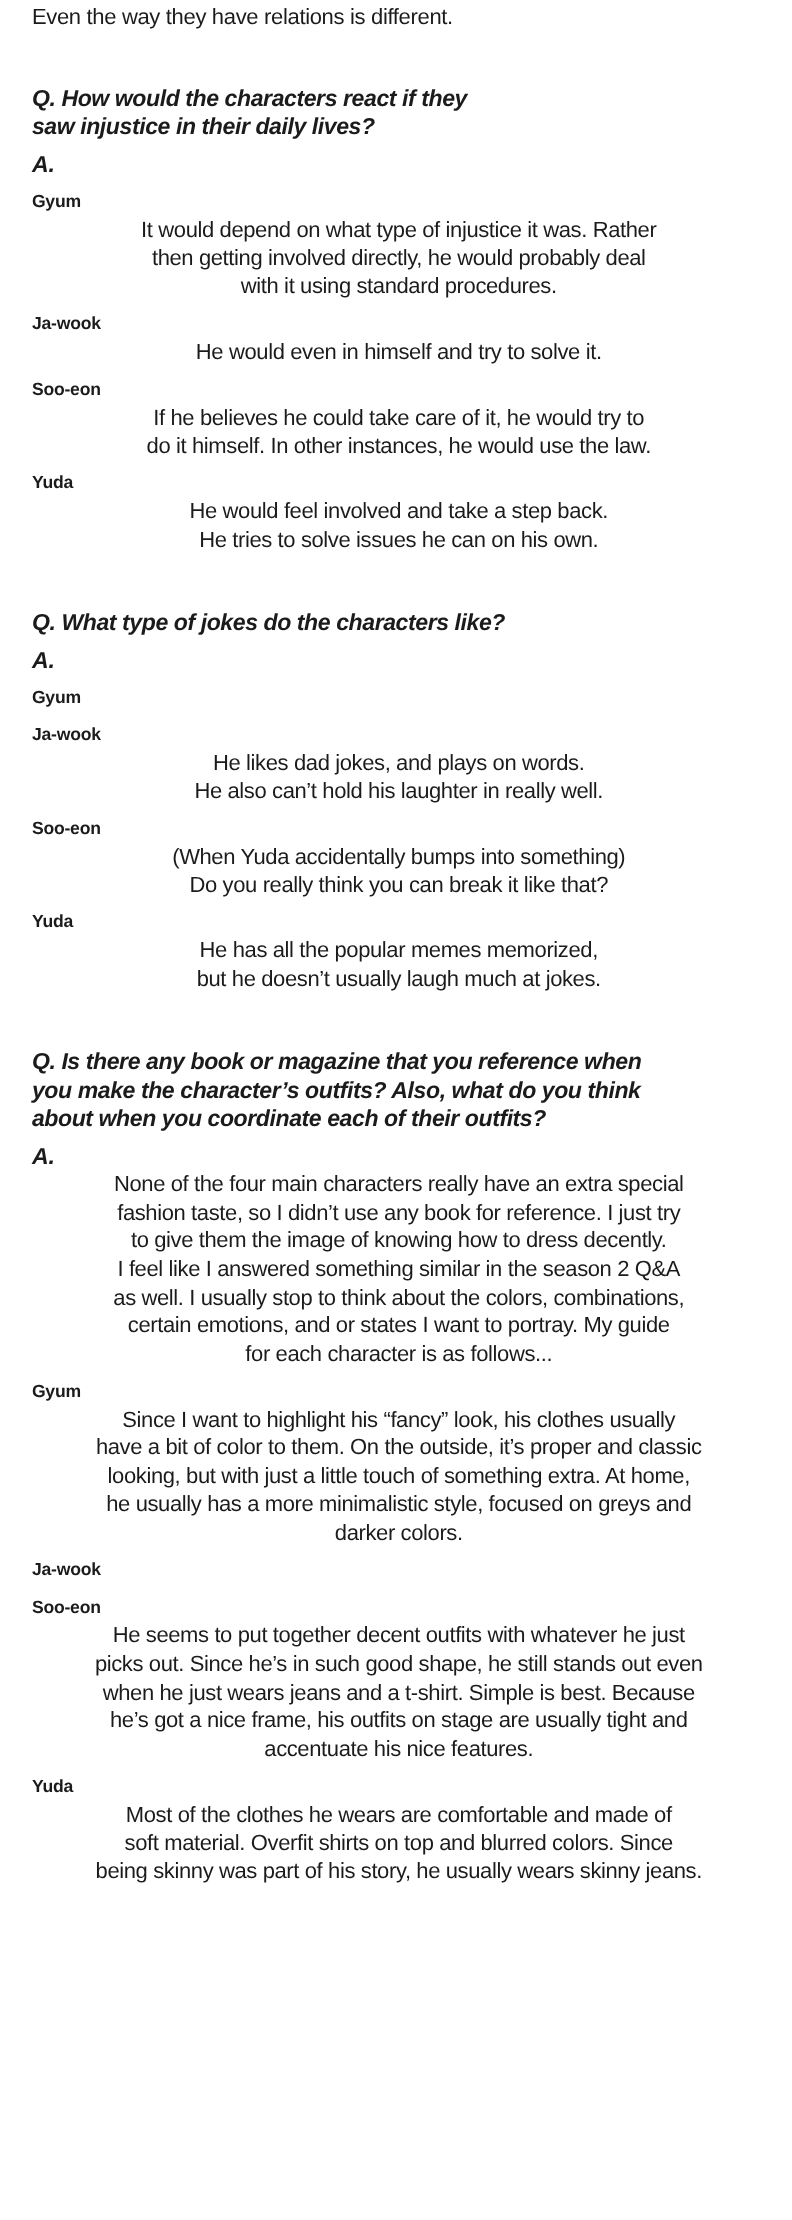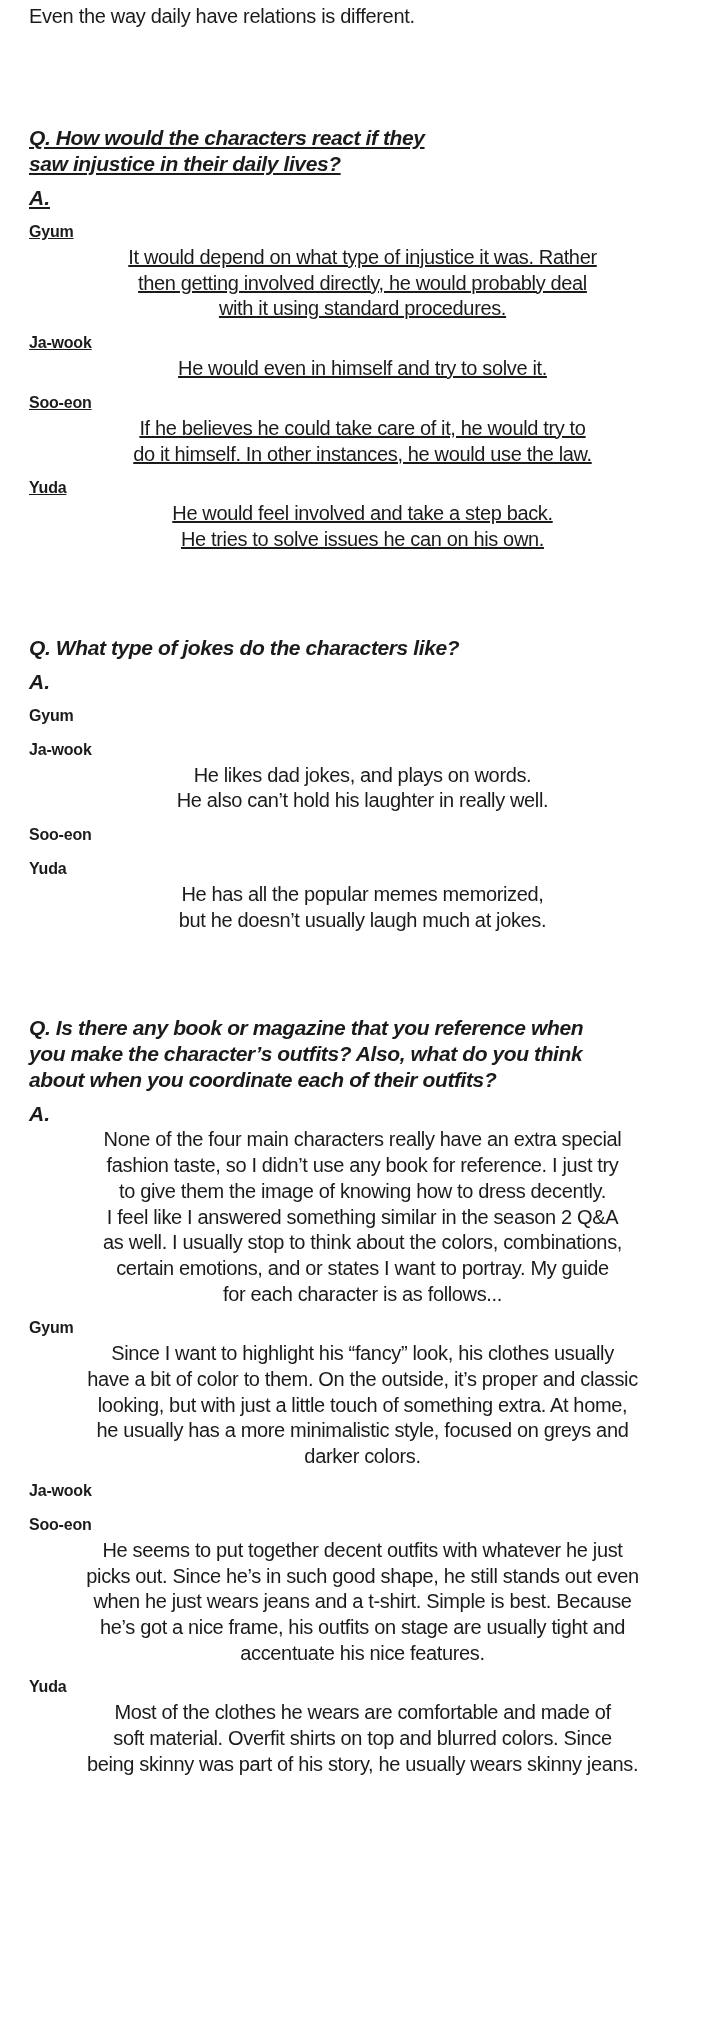--- a/index.html
+++ b/index.html
@@ -11,22 +11,22 @@
     color: #1b1b1b;
     overflow: hidden;
   }
   .page { padding: 3px 24px 0 29px; }
   .intro {
     margin: 0;
     font-size: 20px;
     line-height: 26px;
     letter-spacing: -0.3px;
   }
-  .qa { margin-top: 82px; }
-  .qa-first { margin-top: 96px; text-decoration: underline; }
+  .qa { margin-top: 49px; }
+  .qa-first { margin-top: 48px; }
   .q {
     margin: 0;
     font-size: 21px;
     font-weight: bold;
     font-style: italic;
     line-height: 26px;
     white-space: pre-line;
     letter-spacing: -0.4px;
   }
   .q + .q { margin-top: 12px; }
@@ -51,21 +51,21 @@
     white-space: pre-line;
     letter-spacing: -0.35px;
     text-align: center;
   }
 </style>
 </head>
 <body>
 
 <div class="page">
 
-  <p class="intro">Even the way daily have relations is different.</p>
+  <p class="intro">Even the way they have relations is different.</p>
 
   <section class="qa qa-first">
     <h2 class="q">Q. How would the characters react if they
 saw injustice in their daily lives?</h2>
     <div class="a-label">A.</div>
 
     <div>
       <h3 class="name">Gyum</h3>
       <p class="ans">It would depend on what type of injustice it was. Rather
 then getting involved directly, he would probably deal
@@ -94,20 +94,22 @@
     <div>
       <h3 class="name">Gyum</h3>
     </div>
     <div>
       <h3 class="name">Ja-wook</h3>
       <p class="ans">He likes dad jokes, and plays on words.
 He also can’t hold his laughter in really well.</p>
     </div>
     <div>
       <h3 class="name">Soo-eon</h3>
+      <p class="ans">(When Yuda accidentally bumps into something)
+Do you really think you can break it like that?</p>
     </div>
     <div>
       <h3 class="name">Yuda</h3>
       <p class="ans">He has all the popular memes memorized,
 but he doesn’t usually laugh much at jokes.</p>
     </div>
   </section>
 
   <section class="qa">
     <h2 class="q">Q. Is there any book or magazine that you reference when

